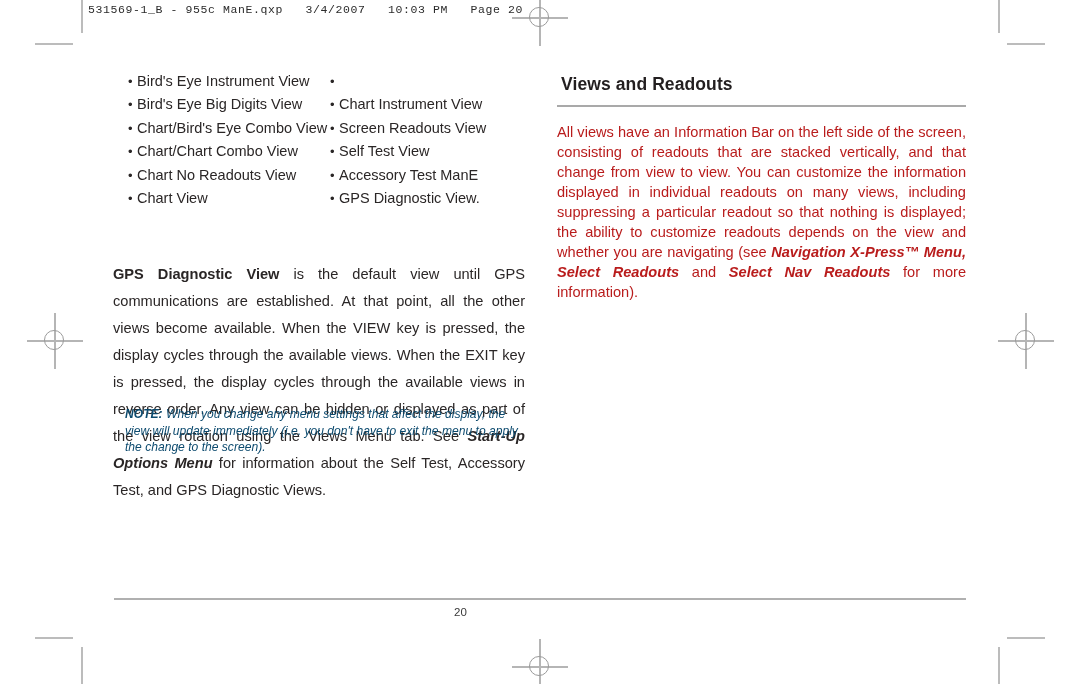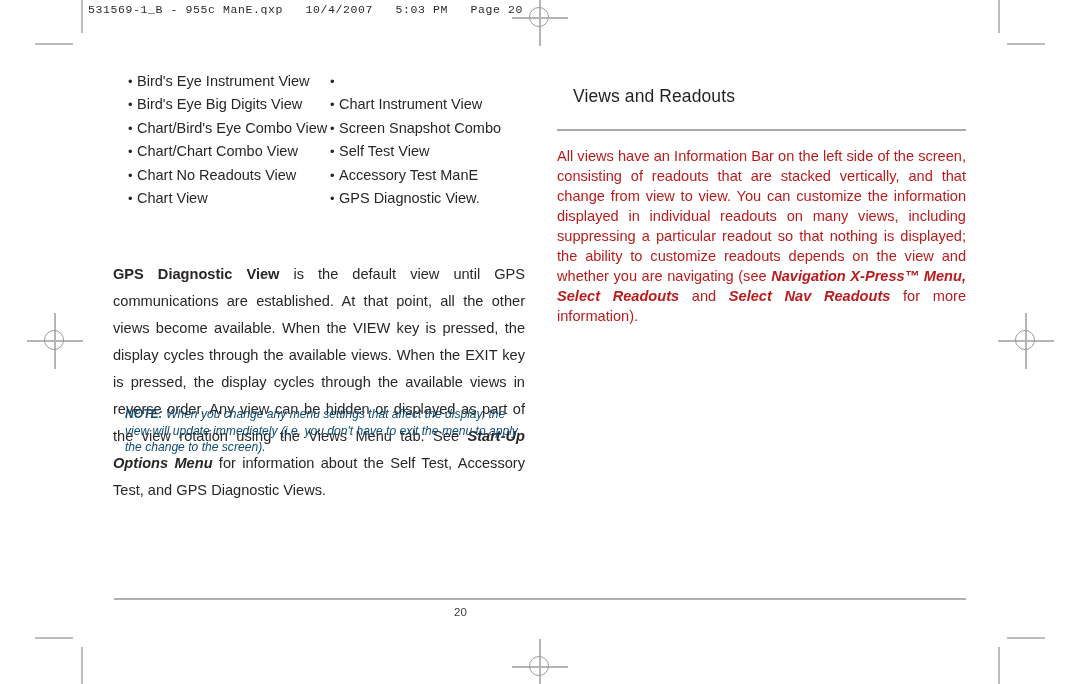--- a/index.html
+++ b/index.html
@@ -144,24 +144,24 @@
     color: #0c4a6e;
   }
   .note-block .note-label {
     font-weight: bold;
     font-style: italic;
   }
 
   
   .section-heading {
     font-size: 17.5px;
-    font-weight: normal;
+    font-weight: bold;
     letter-spacing: 0.1px;
     color: #231f20;
-    margin: 16px;
+    margin: 4px;
     padding: 0 0 6px 0;
     line-height: 21px;
   }
   .heading-rule {
     width: 409px;
     height: 2px;
     background: #a9a9a9;
     margin: 0 0 11px 0;
   }
 
@@ -187,21 +187,21 @@
     top: 606px;
     width: 921px;
     text-align: center;
     font-size: 11.5px;
     color: #3a3a3a;
   }
 </style>
 </head>
 <body>
 
-<div class="print-slug">531569-1_B - 955c ManE.qxp   10/4/2007   5:03 PM   Page 20</div>
+<div class="print-slug">531569-1_B - 955c ManE.qxp   3/4/2007   10:03 PM   Page 20</div>
 
 <div class="crop-v" style="left:81px; top:0px; height:33px;"></div>
 <div class="crop-h" style="left:35px; top:43px; width:38px;"></div>
 
 <div class="crop-v" style="left:998px; top:0px; height:33px;"></div>
 <div class="crop-h" style="left:1007px; top:43px; width:38px;"></div>
 
 <div class="crop-h" style="left:35px; top:637px; width:38px;"></div>
 <div class="crop-v" style="left:81px; top:647px; height:37px;"></div>
 
@@ -266,21 +266,21 @@
     <div class="bullet-col col-b">
       <div class="bullet-item">
         <span class="bullet-dot">•</span>
       </div>
       <div class="bullet-item">
         <span class="bullet-dot">•</span>
         <span>Chart Instrument View</span>
       </div>
       <div class="bullet-item">
         <span class="bullet-dot">•</span>
-        <span>Screen Snapshot Combo</span>
+        <span>Screen Readouts View</span>
       </div>
       <div class="bullet-item">
         <span class="bullet-dot">•</span>
         <span>Self Test View</span>
       </div>
       <div class="bullet-item">
         <span class="bullet-dot">•</span>
         <span>Accessory Test ManE</span>
       </div>
       <div class="bullet-item">

